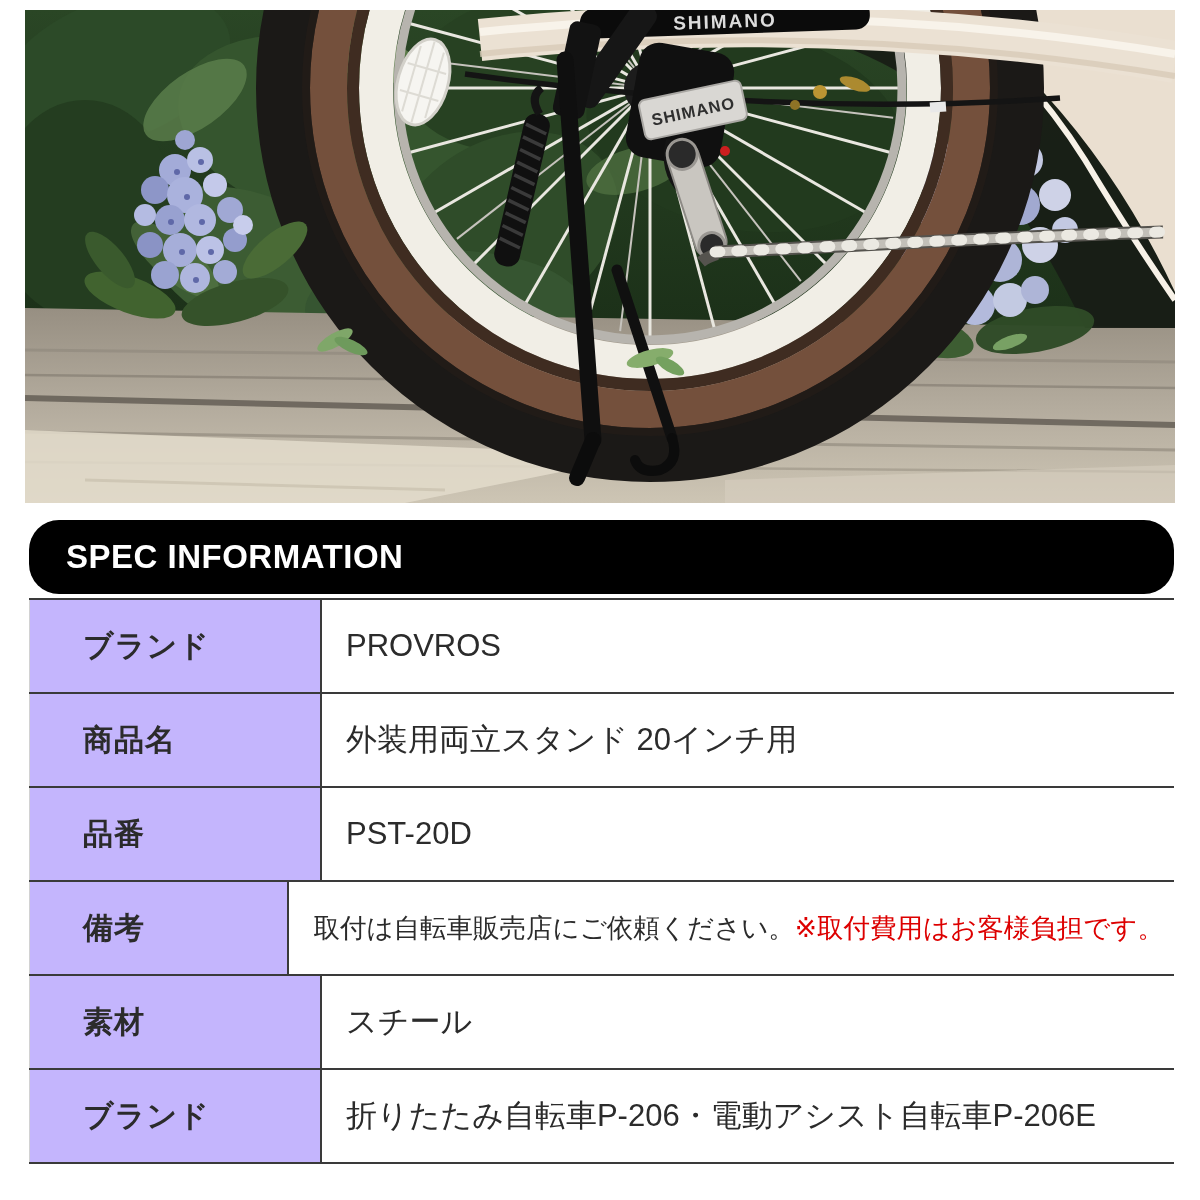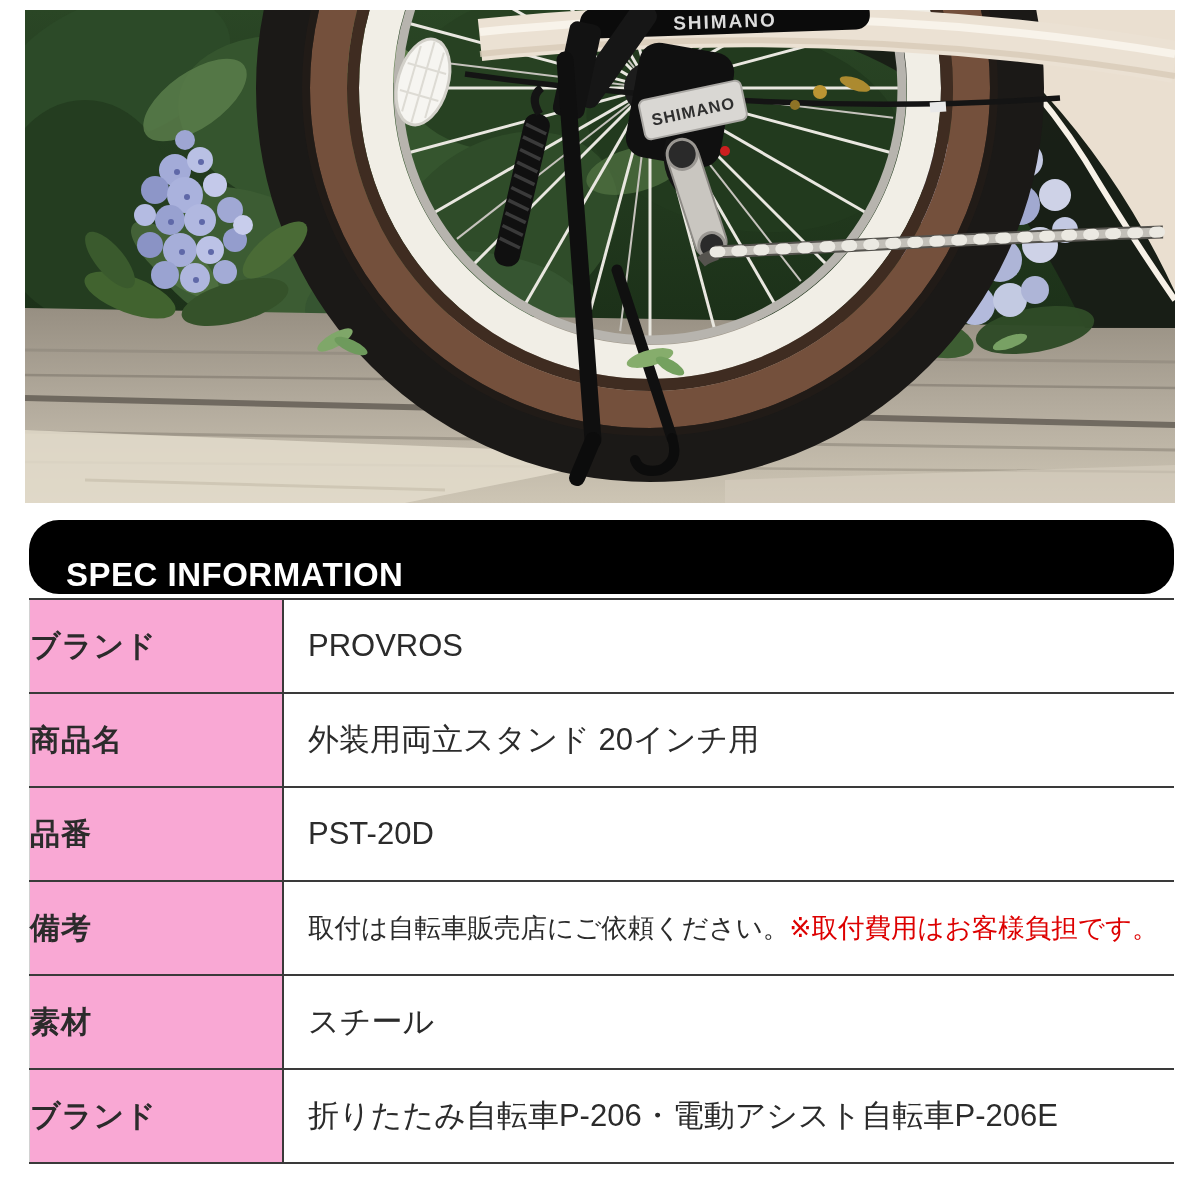--- a/index.html
+++ b/index.html
@@ -6,35 +6,35 @@
   body{font-family:"Liberation Sans","DejaVu Sans",sans-serif;}
   .page{position:relative;width:1200px;height:1200px;background:#ffffff;overflow:hidden;}
 
   
   .photo{position:absolute;left:25px;top:10px;width:1150px;height:493px;background:#223a1e;}
   .photo svg{display:block;width:100%;height:100%;}
 
   
   .spec-header{
     position:absolute;left:29px;top:520px;width:1145px;height:74px;
-    background:#000000;color:#ffffff;display:flex;align-items:flex-end;
+    background:#000000;color:#ffffff;display:flex;align-items:center;
     box-sizing:border-box;padding-left:37px;
     font-size:33px;font-weight:bold;letter-spacing:0.5px;border-radius:30px;
   }
 
   
   .spec-table{
     position:absolute;left:29px;top:598px;width:1145px;
     border-top:2.5px solid #3a3a3a;
   }
   .spec-row{display:flex;height:92px;border-bottom:2.5px solid #3a3a3a;}
   .spec-label{
-    width:253px;box-sizing:border-box;background:#f9a8d4;
+    width:291px;box-sizing:border-box;background:#c4b5fd;
     border-left:1px solid #d2d2d2;
-    display:flex;align-items:center;
+    display:flex;align-items:center;padding-left:53px;
     font-size:30px;font-weight:bold;color:#2b2b2b;letter-spacing:1px;
   }
   .spec-value{
     flex:1;box-sizing:border-box;border-left:2.5px solid #3a3a3a;
     display:flex;align-items:center;padding-left:24px;padding-right:10px;
     font-size:31px;color:#2b2b2b;white-space:nowrap;
   }
   .spec-value.small{font-size:26.5px;}
   .red{color:#dd0000;}
 </style>

